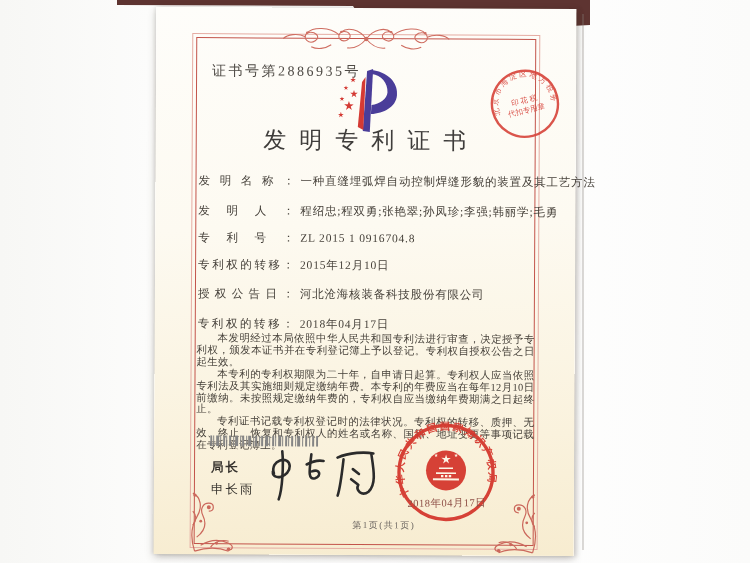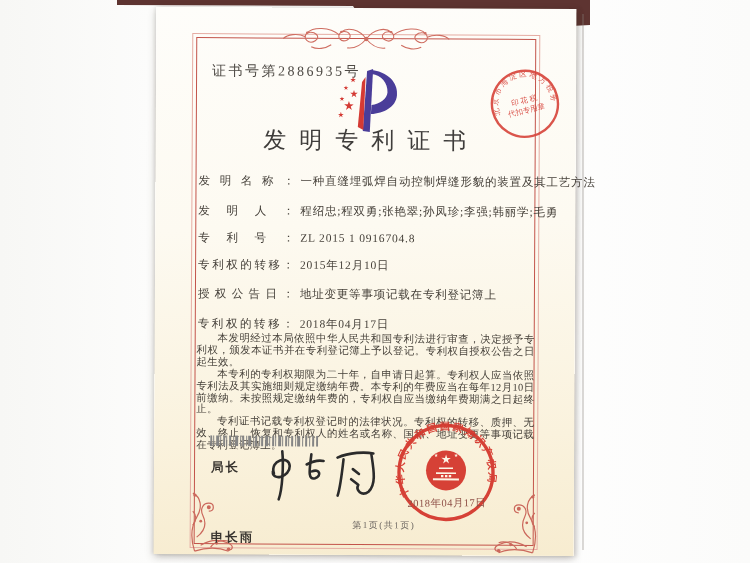--- a/index.html
+++ b/index.html
@@ -45,21 +45,21 @@
   .field-row:nth-of-type(6){top:309px;}
   .flabel{display:inline-block;width:96px;text-align:justify;text-align-last:justify;color:#45403a;}
   .fvalue{margin-left:6px;letter-spacing:0.8px;}
   .body-text{
     position:absolute;left:42px;top:325px;width:338px;z-index:5;
     font-size:10.4px;line-height:11.9px;text-align:justify;color:#46413a;letter-spacing:0.3px;
   }
   .body-text p{margin:0;text-indent:2em;}
   .barcode{position:absolute;left:56px;top:428px;z-index:5;}
   .signer-title{position:absolute;left:57px;top:452px;z-index:5;font-family:"Liberation Sans","DejaVu Sans",sans-serif;font-weight:700;font-size:12.5px;letter-spacing:2px;color:#38342f;text-align:center;}
-  .signer-name{position:absolute;left:57px;top:474px;z-index:5;font-family:"Liberation Sans","DejaVu Sans",sans-serif;font-weight:700;font-size:12.5px;letter-spacing:2px;color:#38342f;margin-top:48px;}
+  .signer-name{position:absolute;left:57px;top:474px;z-index:5;font-family:"Liberation Sans","DejaVu Sans",sans-serif;font-weight:400;font-size:12.5px;letter-spacing:2px;color:#38342f;}
   .signature{position:absolute;left:106px;top:434px;z-index:5;transform:rotate(-2deg);}
   .authority-seal{position:absolute;left:241px;top:413px;z-index:6;opacity:0.95;}
   .seal-date{position:absolute;left:242px;top:488px;width:102px;z-index:7;text-align:center;font-size:10.5px;color:#8f5047;letter-spacing:0.5px;transform:rotate(-1deg);}
   .footer-page{position:absolute;left:80px;top:511px;width:300px;z-index:5;text-align:center;font-size:9px;letter-spacing:1.5px;color:#6b6560;}
   svg text{font-family:"Liberation Serif","DejaVu Serif",serif;}
 </style>
 </head>
 <body>
 
 <svg class="folder-edge" width="480" height="30" viewBox="0 0 480 30">
@@ -165,21 +165,21 @@
     <div class="field-row">
       <span class="flabel">发明人：</span><span class="fvalue">程绍忠;程双勇;张艳翠;孙凤珍;李强;韩丽学;毛勇</span>
     </div>
     <div class="field-row">
       <span class="flabel">专利号：</span><span class="fvalue">ZL 2015 1 0916704.8</span>
     </div>
     <div class="field-row">
       <span class="flabel">专利权的转移：</span><span class="fvalue">2015年12月10日</span>
     </div>
     <div class="field-row">
-      <span class="flabel">授权公告日：</span><span class="fvalue">地址变更等事项记载在专利登记簿上</span>
+      <span class="flabel">授权公告日：</span><span class="fvalue">河北沧海核装备科技股份有限公司</span>
     </div>
     <div class="field-row">
       <span class="flabel">专利权的转移：</span><span class="fvalue">2018年04月17日</span>
     </div>
   </div>
 
   <div class="body-text">
     <p>本发明经过本局依照中华人民共和国专利法进行审查，决定授予专利权，颁发本证书并在专利登记簿上予以登记。专利权自授权公告之日起生效。</p>
     <p>本专利的专利权期限为二十年，自申请日起算。专利权人应当依照专利法及其实施细则规定缴纳年费。本专利的年费应当在每年12月10日前缴纳。未按照规定缴纳年费的，专利权自应当缴纳年费期满之日起终止。</p>
     <p>专利证书记载专利权登记时的法律状况。专利权的转移、质押、无效、终止、恢复和专利权人的姓名或名称、国籍、地址变更等事项记载在专利登记簿上。</p>

